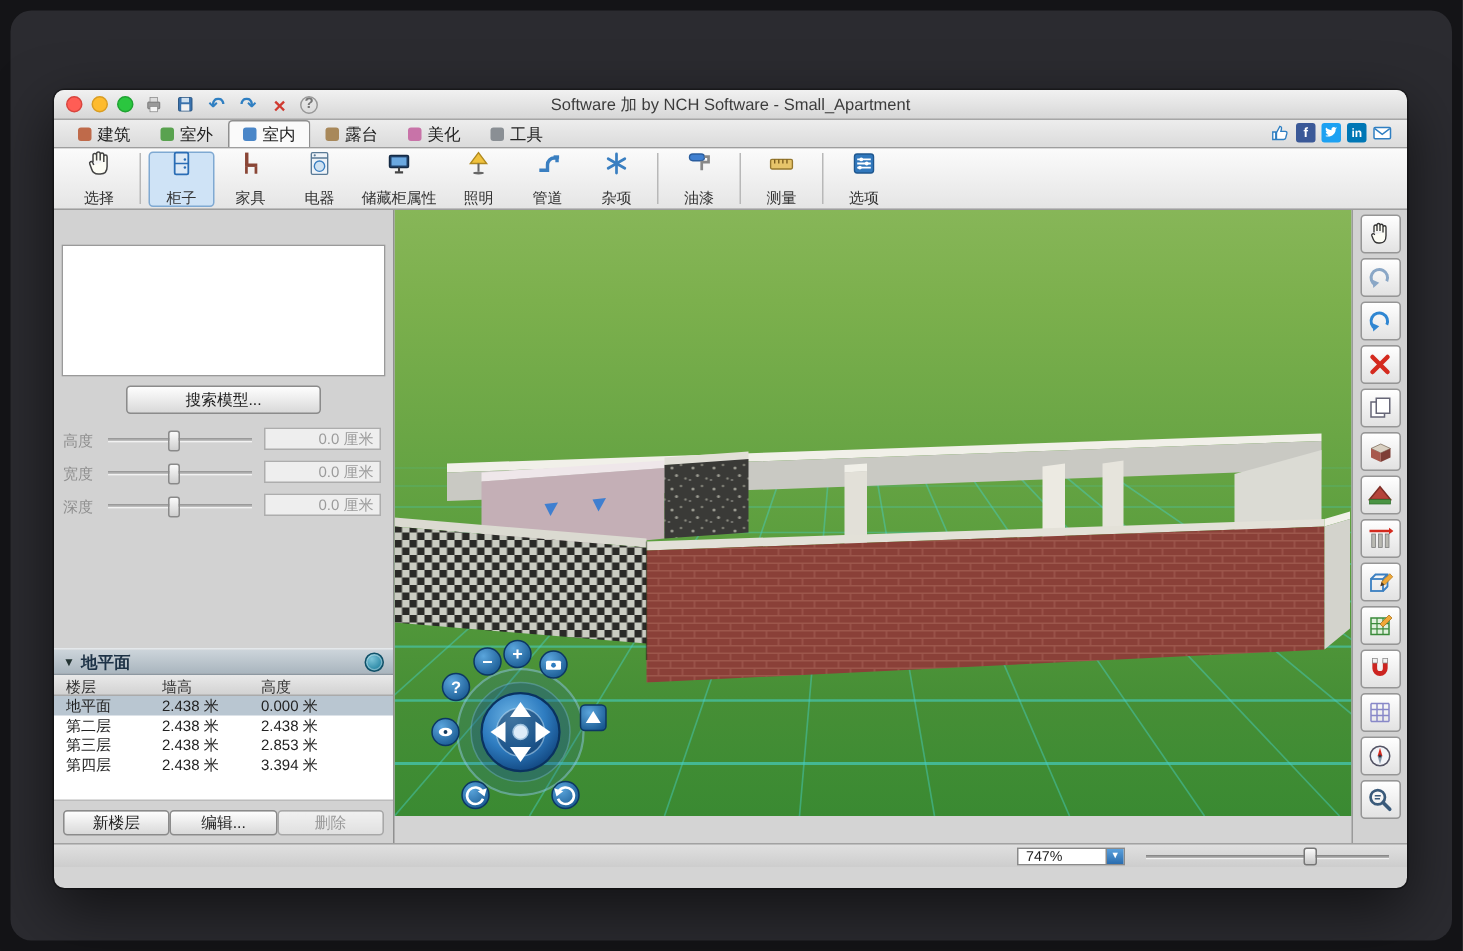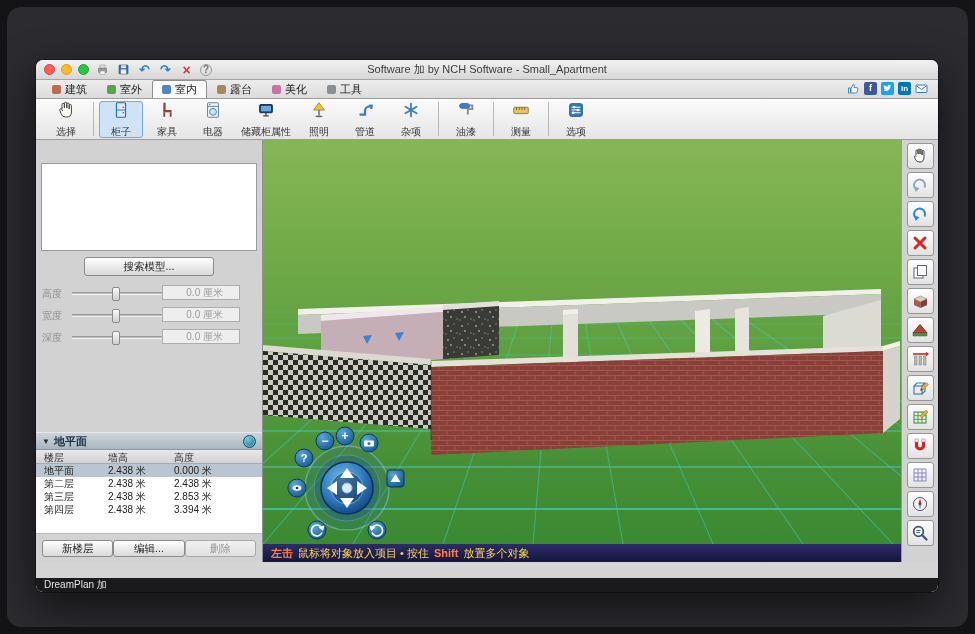--- a/index.html
+++ b/index.html
@@ -40,21 +40,21 @@
 .phead{position:absolute;left:0;right:0;height:18px;background:linear-gradient(#cdd5db,#a9b5be);border-top:1px solid #e4e8eb;border-bottom:1px solid #8d98a1;display:flex;align-items:center;padding:0 6px;font-size:11px;font-weight:bold;color:#1d3246}
 .pbtn{margin-left:auto;width:13px;height:13px;border-radius:50%;background:radial-gradient(circle at 35% 30%,#7cc4d8,#2b89a6 70%,#13607c);border:1px solid #0f5068;box-shadow:inset 0 0 0 1px rgba(255,255,255,.35);flex:none}
 .disc{font-size:8px;color:#233;margin-right:4px;font-weight:normal}
 .preview{position:absolute;left:5px;right:5px;top:23px;height:88px;background:#fff;border:1px solid #9a9a9a}
 .btn{background:linear-gradient(#fefefe,#d9d9d9);border:1px solid #8b8b8b;border-radius:3px;font-size:10.5px;color:#222;display:flex;align-items:center;justify-content:center}
 .search{position:absolute;left:48px;top:117px;width:130px;height:19px}
 .srow{position:absolute;left:0;right:0;height:18px}
 .slabel{position:absolute;left:6px;top:3px;font-size:10px;color:#8f8f8f}
 .strack{position:absolute;left:36px;top:8px;width:96px;height:3px;background:#bdbdbd;border-top:1px solid #9a9a9a;border-bottom:1px solid #f2f2f2}
 .sthumb{position:absolute;top:-6px;width:8px;height:14px;background:linear-gradient(#fafafa,#cfcfcf);border:1px solid #8a8a8a;border-radius:2px}
-.sval{position:absolute;left:126px;top:1px;width:78px;height:15px;background:#eee;border:1px solid #adadad;font-size:10px;color:#9b9b9b;display:flex;align-items:center;justify-content:flex-end;padding-right:16px}
+.sval{position:absolute;left:140px;top:1px;width:78px;height:15px;background:#eee;border:1px solid #adadad;font-size:10px;color:#9b9b9b;display:flex;align-items:center;justify-content:flex-end;padding-right:4px}
 .tblhead{position:absolute;left:0;right:0;top:310px;height:14px;background:linear-gradient(#e9e9e9,#d2d2d2);border-bottom:1px solid #aaa;font-size:10px;color:#333}
 .tblhead span{position:absolute;top:1px}
 .tblbody{position:absolute;left:0;right:0;top:324px;bottom:28px;background:#fff;border-bottom:1px solid #bbb}
 .trow{position:relative;height:13px;font-size:10px;color:#222}
 .trow.sel{background:#b9c6d1}
 .trow span{position:absolute;top:0;white-space:nowrap}
 .col1{left:8px}.col2{left:72px}.col3{left:138px}
 .fbtns{position:absolute;left:6px;right:6px;bottom:5px;height:17px;display:flex;}
 .fbtn{flex:1;height:17px}
 .fbtn.disabled{color:#9a9a9a;background:linear-gradient(#f1f1f1,#e0e0e0);border-color:#a8a8a8}
@@ -452,26 +452,20 @@
           <path d="M34.5 101.5A5.5 5.5 0 1 0 35 106.5" stroke="#fff" stroke-width="1.7" fill="none"></path>
           <polygon points="37.5,99.5 31.5,101.5 36,105" fill="#fff"></polygon>
         </g>
         <g>
           <circle cx="90" cy="104" r="9" fill="url(#satg)" stroke="#0c3763"></circle>
           <path d="M85.5 101.5A5.5 5.5 0 1 1 85 106.5" stroke="#fff" stroke-width="1.7" fill="none"></path>
           <polygon points="82.5,99.5 88.5,101.5 84,105" fill="#fff"></polygon>
         </g>
       </svg>
 
-      <div class="hintbar">
-        <span class="hl">左击</span>
-        <span class="ht">鼠标将对象放入项目 • 按住</span>
-        <span class="hl">Shift</span>
-        <span class="ht">放置多个对象</span>
-      </div>
     </div>
 
     <div class="rtools">
       <div class="tool">
             <svg width="18" height="18" viewBox="0 0 18 18">
               <path d="M5 8V4a1 1 0 0 1 2 0v3M7 7V3a1 1 0 0 1 2 0v4M9 7V3.5a1 1 0 0 1 2 0V8M11 8V4.5a1 1 0 0 1 2 0V10q0 5-4 5H8Q5.5 15 4.5 12.5L3.5 10a1 1 0 0 1 1.8-.8L5 9.5" fill="#fdfdf5" stroke="#333" stroke-width=".9" stroke-linejoin="round"></path>
             </svg>
           </div>
       <div class="tool">
             <svg width="18" height="18" viewBox="0 0 18 18">
@@ -563,19 +557,24 @@
       <div class="tool">
             <svg width="18" height="18" viewBox="0 0 18 18">
               <circle cx="7.5" cy="7.5" r="4.8" fill="rgba(255,255,255,.2)" stroke="#3a5a7a" stroke-width="1.8"></circle>
               <line x1="11" y1="11" x2="15.5" y2="15.5" stroke="#3a5a7a" stroke-width="2.4" stroke-linecap="round"></line>
               <path d="M5.5 6.5H9.5M5.5 8.5H9" stroke="#3a5a7a" stroke-width=".9"></path>
             </svg>
           </div>
     </div>
   </div>
 
-
-  <div class="appbar">
-    <span>DreamPlan 加</span>
+  <div class="zoomrow">
+    <div class="zcombo">
+      <span>747%</span>
+      <span class="zarr">▼</span>
+    </div>
+    <div class="ztrack"></div>
+    <div class="zthumb"></div>
   </div>
+
 
 </div>
 </div>
 
 </body></html>

